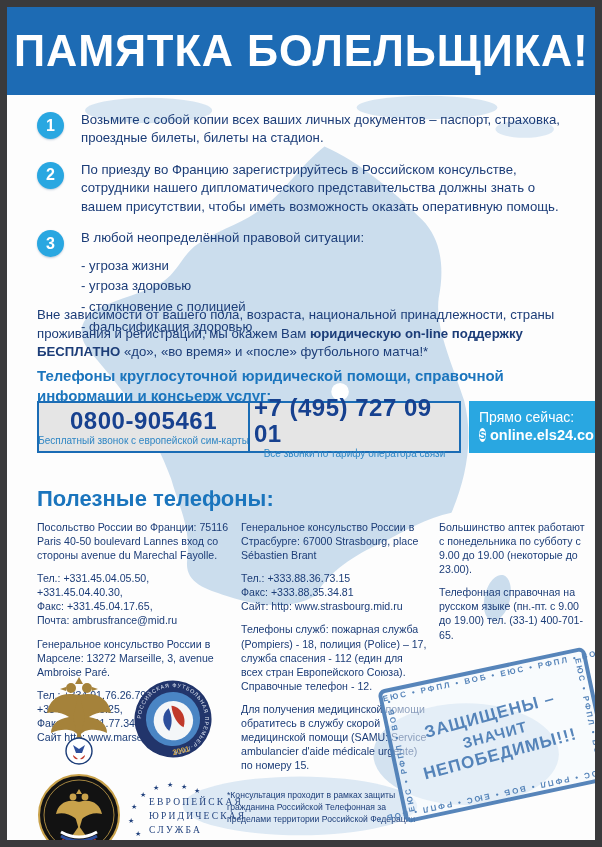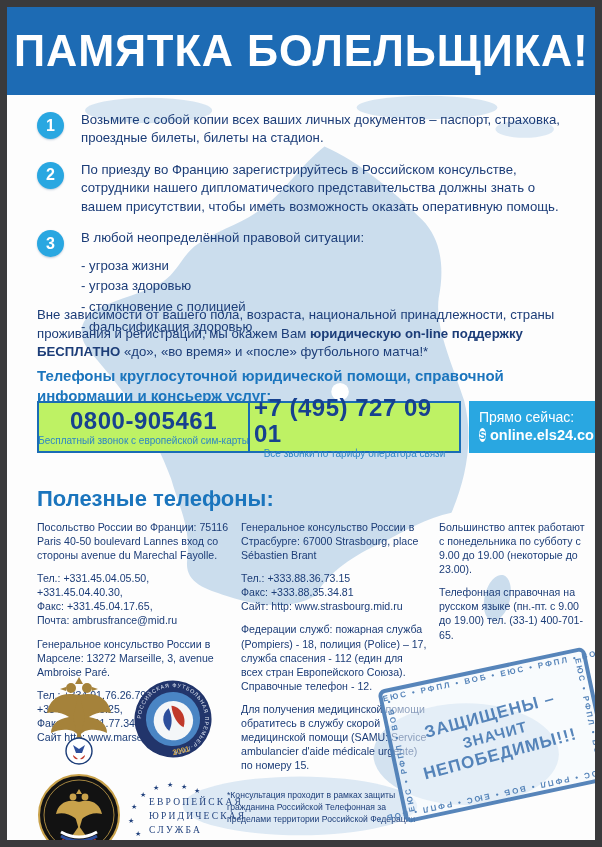--- a/index.html
+++ b/index.html
@@ -20,21 +20,21 @@
             font-weight:bold;font-size:16px;display:flex;align-items:center;justify-content:center;
             margin-right:17px;margin-top:1px;box-shadow:0 1px 2px rgba(0,60,120,.25);}
   .step-text{font-size:13.2px;line-height:1.4;width:480px;}
   .risk-list{margin:8px 0 0 0;font-size:13.2px;line-height:1.55;}
   
   .intro{top:299px;left:30px;width:545px;font-size:13.2px;line-height:1.42;}
   .intro b{font-weight:bold;}
   
   .phones-heading{top:359px;left:30px;width:520px;font-size:15px;font-weight:bold;color:#1b75bd;line-height:1.35;}
   .phone-row{top:394px;left:30px;width:542px;height:52px;display:flex;}
-  .phone-box-group{display:flex;border:2px solid #1a6cb5;background:#bef264;box-sizing:border-box;height:52px;}
+  .phone-box-group{display:flex;border:2px solid #1a6cb5;background:#e5e5e5;box-sizing:border-box;height:52px;}
   .phone-box{width:201px;display:flex;flex-direction:column;align-items:center;justify-content:center;padding:2px 4px;}
   .phone-box + .phone-box{border-left:2px solid #1a6cb5;}
   .phone-number{font-size:24px;font-weight:bold;color:#17418f;letter-spacing:.5px;line-height:1.05;}
   .phone-note{font-size:10px;color:#2f86c4;margin-top:2px;white-space:nowrap;}
   .online-box{margin-left:8px;width:128px;height:52px;background:#29a7e1;color:#fff;box-sizing:border-box;
               padding:7px 10px;display:flex;flex-direction:column;justify-content:center;cursor:pointer;}
   .online-label{font-size:14px;line-height:1.2;}
   .online-site{font-size:14.5px;font-weight:bold;display:flex;align-items:center;line-height:1.3;}
   .skype-badge{display:inline-flex;width:14px;height:14px;border-radius:50%;background:#fff;color:#29a7e1;
                font-size:10.5px;font-weight:bold;align-items:center;justify-content:center;margin-right:4px;}
@@ -151,21 +151,21 @@
       <p class="cblock"><b>Генеральное консульство России в Марселе: </b><span>13272 Marseille, 3, avenue Ambroise Paré.</span></p>
       <p class="cblock"><span>Тел.: +334.91.76.26.79, +334.91.77.15.25,
 Факс: +334.91.77.34.54
 Сайт http: www.marseille.mid.ru</span></p>
     </div>
     <div class="col col2">
       <p class="cblock"><b>Генеральное консульство России в Страсбурге: </b><span>67000 Strasbourg, place Sébastien Brant</span></p>
       <p class="cblock"><span>Тел.: +333.88.36.73.15
 Факс: +333.88.35.34.81
 Сайт: http: www.strasbourg.mid.ru</span></p>
-      <p class="cblock"><b>Федерации служб: </b><span>пожарная служба (Pompiers) - 18, полиция (Police) – 17, служба спасения - 112 (един для всех стран Европейского Союза). Справочные телефон - 12.</span></p>
+      <p class="cblock"><b>Телефоны служб: </b><span>пожарная служба (Pompiers) - 18, полиция (Police) – 17, служба спасения - 112 (един для всех стран Европейского Союза). Справочные телефон - 12.</span></p>
       <p class="cblock"><span>Для получения медицинской помощи обратитесь в службу скорой медицинской помощи (SAMU: Service ambulancier d'aide médicale urgente) по номеру 15.</span></p>
     </div>
     <div class="col col3">
       <p class="cblock"><span>Большинство аптек работают с понедельника по субботу с 9.00 до 19.00 (некоторые до 23.00).</span></p>
       <p class="cblock"><span>Телефонная справочная на русском языке (пн.-пт. с 9.00 до 19.00) тел. (33-1) 400-701-65.</span></p>
     </div>
   </div>
 
   <div class="sec logos">
 

